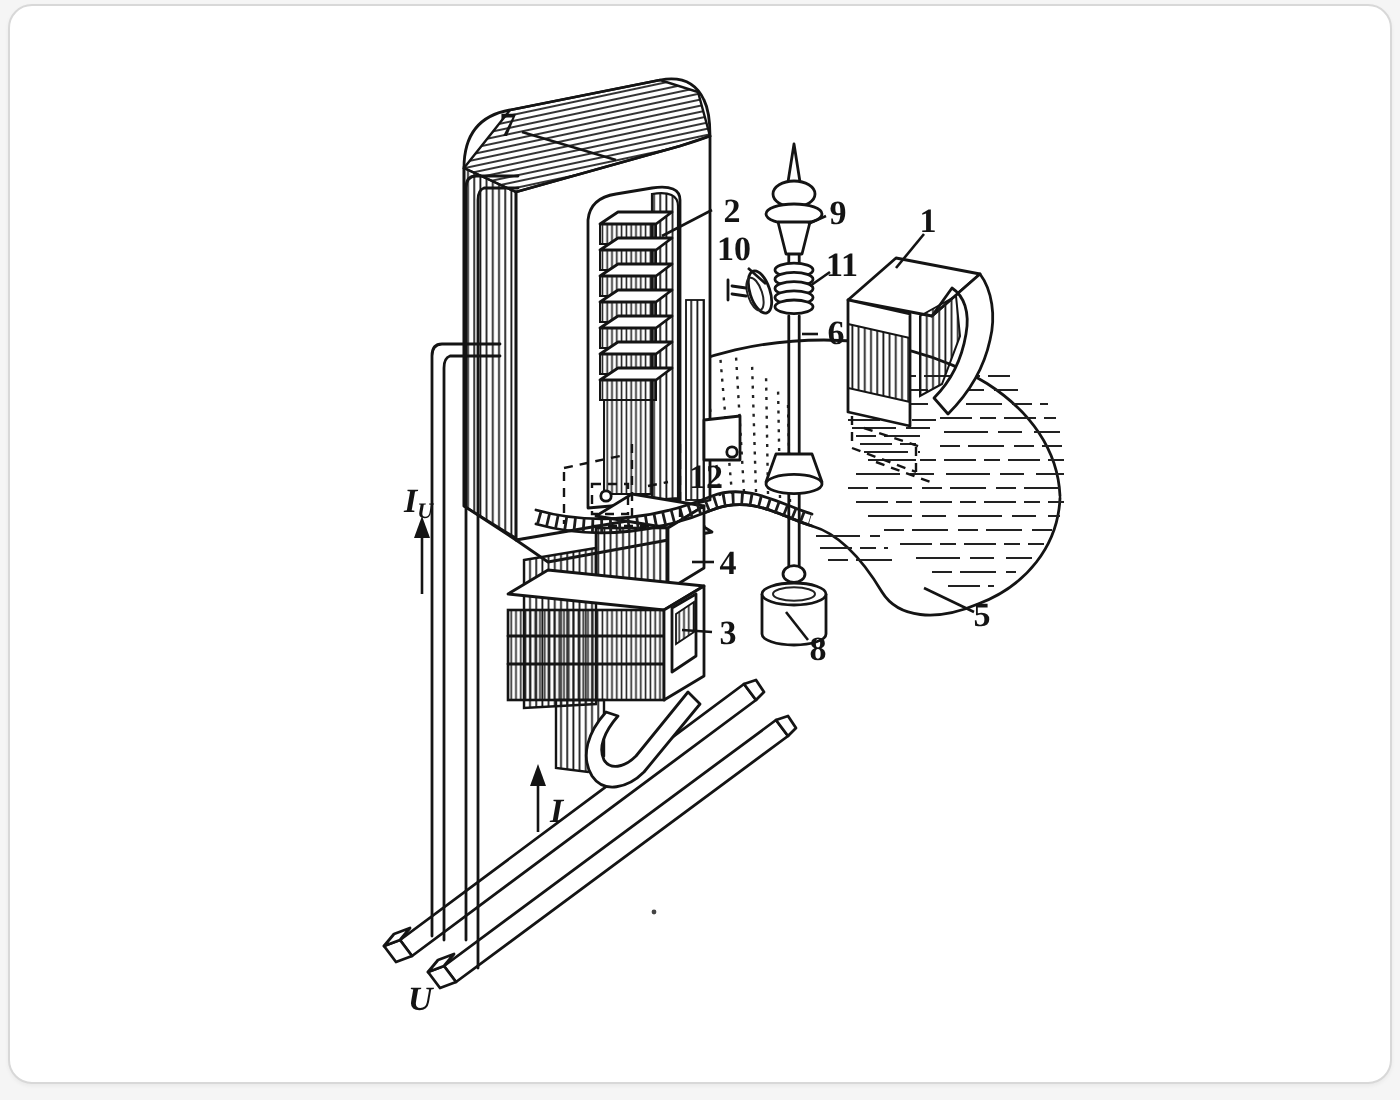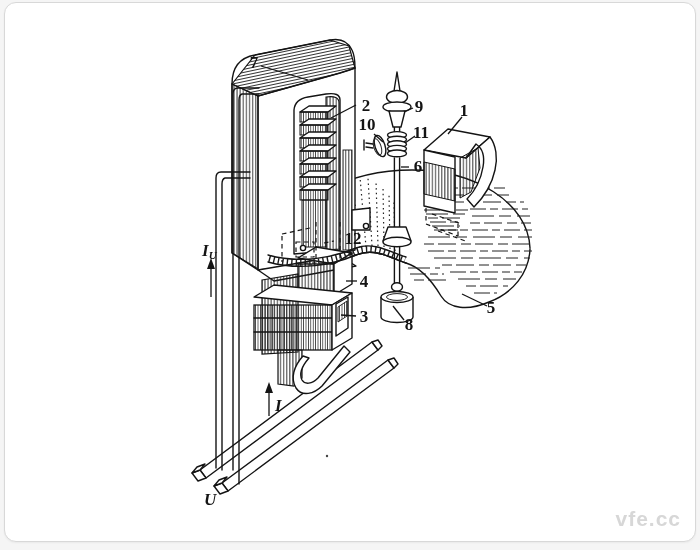--- a/index.html
+++ b/index.html
@@ -277,14 +277,13 @@
     <polygon points="211,258 207,269 215,269" fill="#141414"></polygon>
 
     <text class="ital" x="275" y="411">I</text>
     <path class="leader" d="M269,416 L269,390"></path>
     <polygon points="269,382 265,393 273,393" fill="#141414"></polygon>
 
     <text class="ital" x="204" y="505">U</text>
   </g>
 </svg>
 
-<div class="watermark">vfe.cc</div>
 </div>
 
 </body></html>

